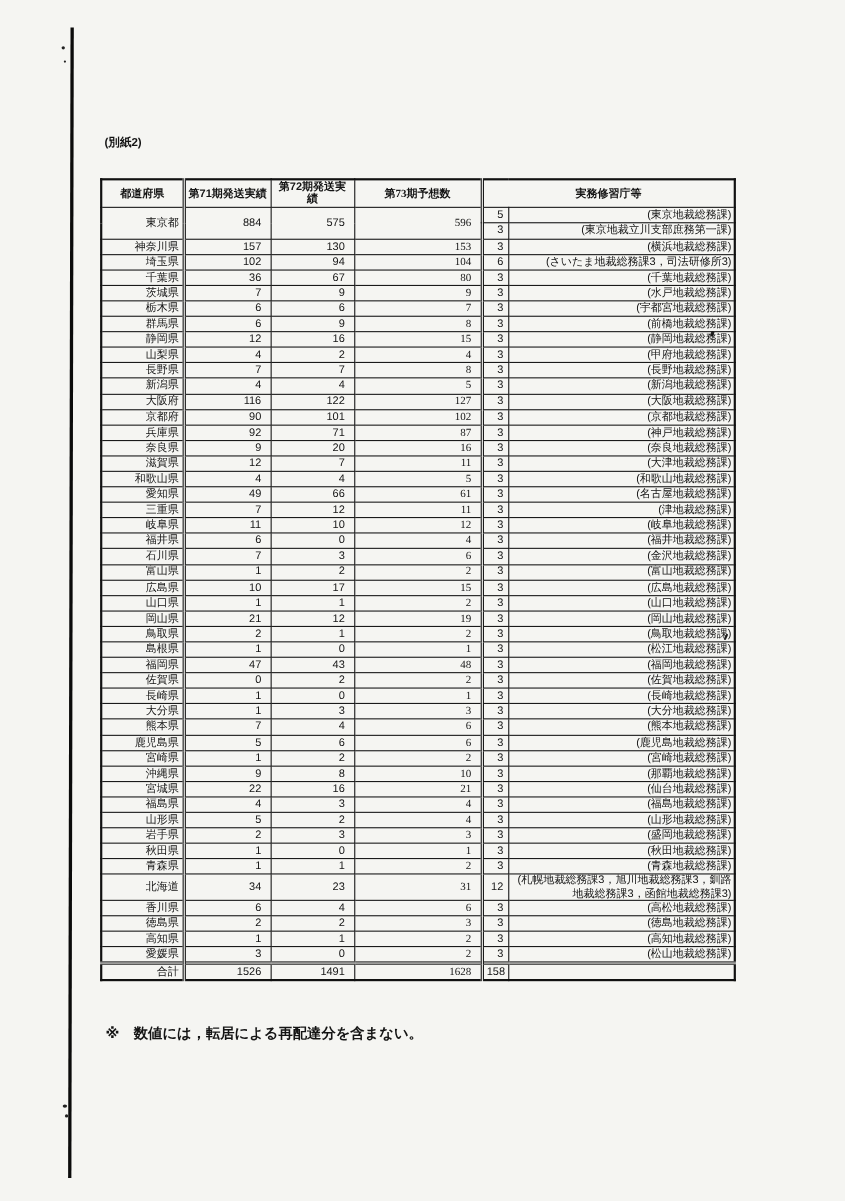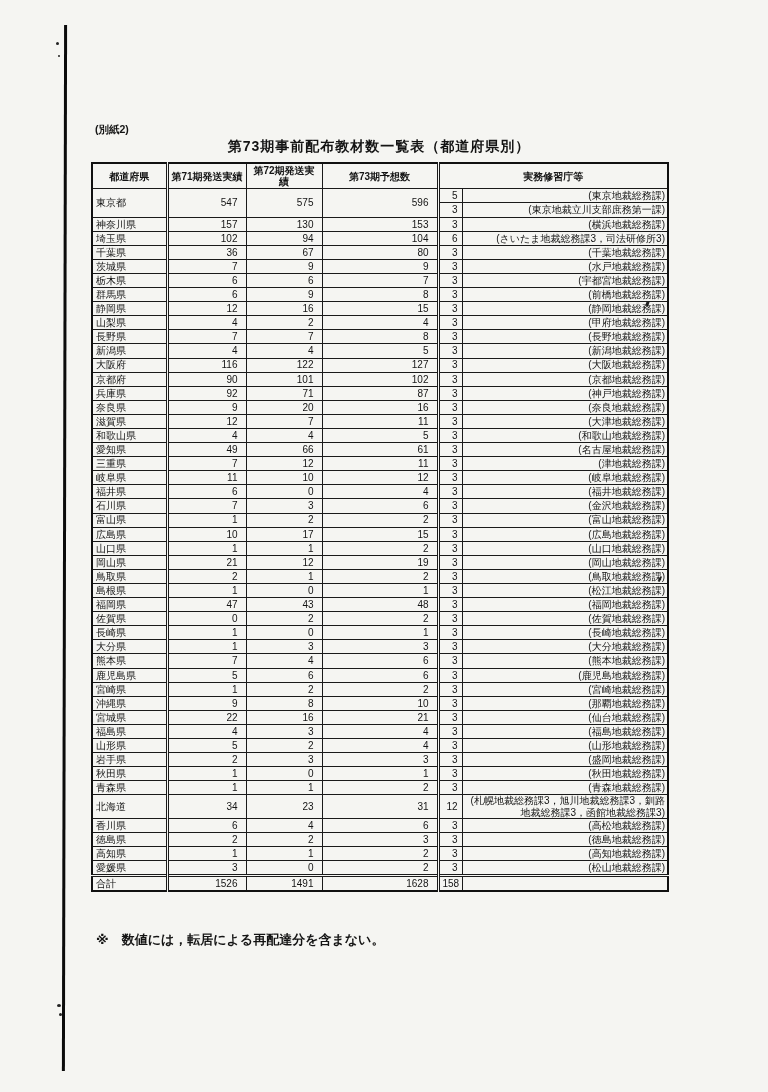--- a/index.html
+++ b/index.html
@@ -12,42 +12,41 @@
   .sp3{left:646px;top:301px;width:3px;height:5px;border-radius:1px;transform:rotate(20deg);}
   .sp4{left:659px;top:576px;width:2px;height:6px;border-radius:1px;transform:rotate(25deg);}
   .sp5{left:57px;top:1004px;width:4px;height:3px;}
   .sp6{left:59px;top:1013px;width:3px;height:3px;}
   .corner{position:absolute;left:95px;top:123px;font-size:10.5px;font-weight:bold;}
   .title{position:absolute;left:91px;top:138px;width:576px;text-align:center;font-size:14px;font-weight:bold;letter-spacing:1px;}
   table.sheet{position:absolute;left:91px;top:162px;width:576px;border-collapse:collapse;table-layout:fixed;border:2px solid #111;}
   .sheet th,.sheet td{border:1px solid #1a1a1a;padding:0 3px;line-height:1.12;overflow:hidden;}
   .sheet th{height:15px;font-size:10px;font-weight:bold;text-align:center;padding:1px 2px;}
   .sheet td{height:13.1px;font-size:10px;}
-  .pref{text-align:left;border-right:3px double #1a1a1a !important;}
+  .pref{text-align:right;border-right:3px double #1a1a1a !important;}
   .num{text-align:right;padding-right:8px !important;}
-  .dbl{border-right:3px double #1a1a1a !important;}
+  .dbl{border-right:3px double #1a1a1a !important;font-family:Liberation Serif, serif;}
   .cnt{text-align:right;padding-right:4px !important;}
   .office{text-align:right;font-size:9.5px;padding:0 2px !important;}
   tr.total td{border-top:3px double #1a1a1a;}
   .footnote{position:absolute;left:96px;top:931px;font-size:13px;font-weight:bold;}
 </style>
 </head>
 <body>
 
 <div class="page">
   <div class="scan-bar"></div>
   <div class="speck sp1"></div>
   <div class="speck sp2"></div>
   <div class="speck sp3"></div>
   <div class="speck sp4"></div>
   <div class="speck sp5"></div>
   <div class="speck sp6"></div>
 
   <div class="corner">(別紙2)</div>
-  <div class="title">第73期事前配布教材数一覧表（都道府県別）</div>
 
   <table class="sheet">
     <colgroup>
       <col style="width:75px">
         <col style="width:79px">
         <col style="width:76px">
         <col style="width:116px">
         <col style="width:24px">
         <col style="width:206px">
     </colgroup>
@@ -56,21 +55,21 @@
         <th class="pref">都道府県</th>
         <th>第71期発送実績</th>
         <th>第72期発送実績</th>
         <th class="dbl">第73期予想数</th>
         <th colspan="2">実務修習庁等</th>
       </tr>
     </thead>
     <tbody>
         <tr>
           <td class="pref" rowspan="2">東京都</td>
-          <td class="num" rowspan="2">547</td>
+          <td class="num" rowspan="2">884</td>
           <td class="num" rowspan="2">575</td>
           <td class="num dbl" rowspan="2">596</td>
           <td class="cnt">5</td>
           <td class="office">(東京地裁総務課)</td>
         </tr>
         <tr>
           <td class="cnt">3</td>
           <td class="office">(東京地裁立川支部庶務第一課)</td>
         </tr>
         <tr>

